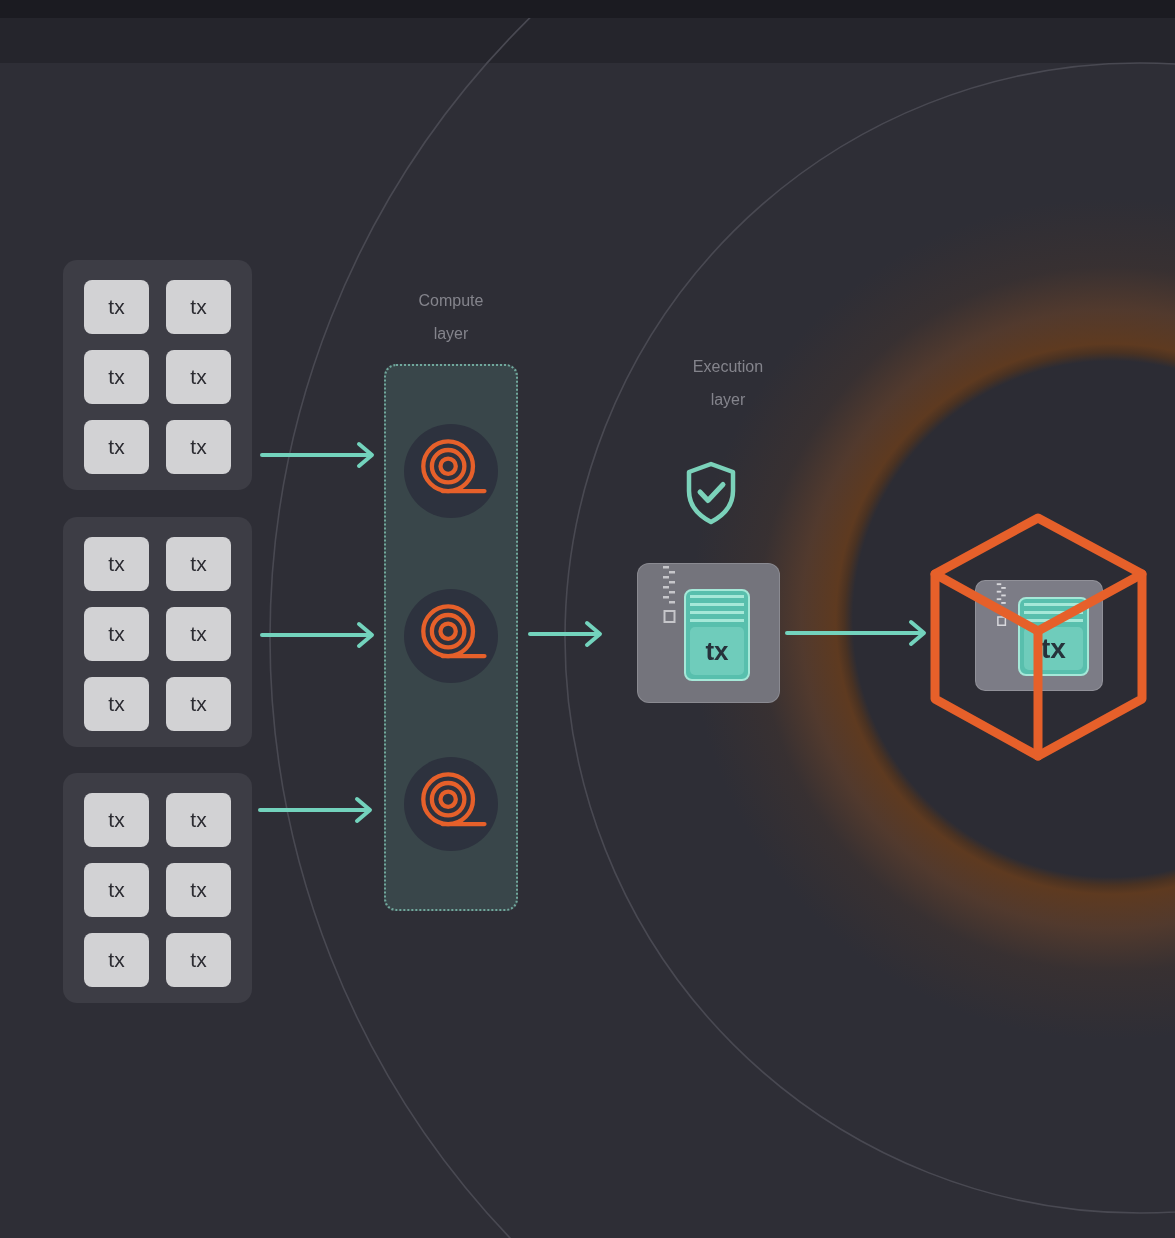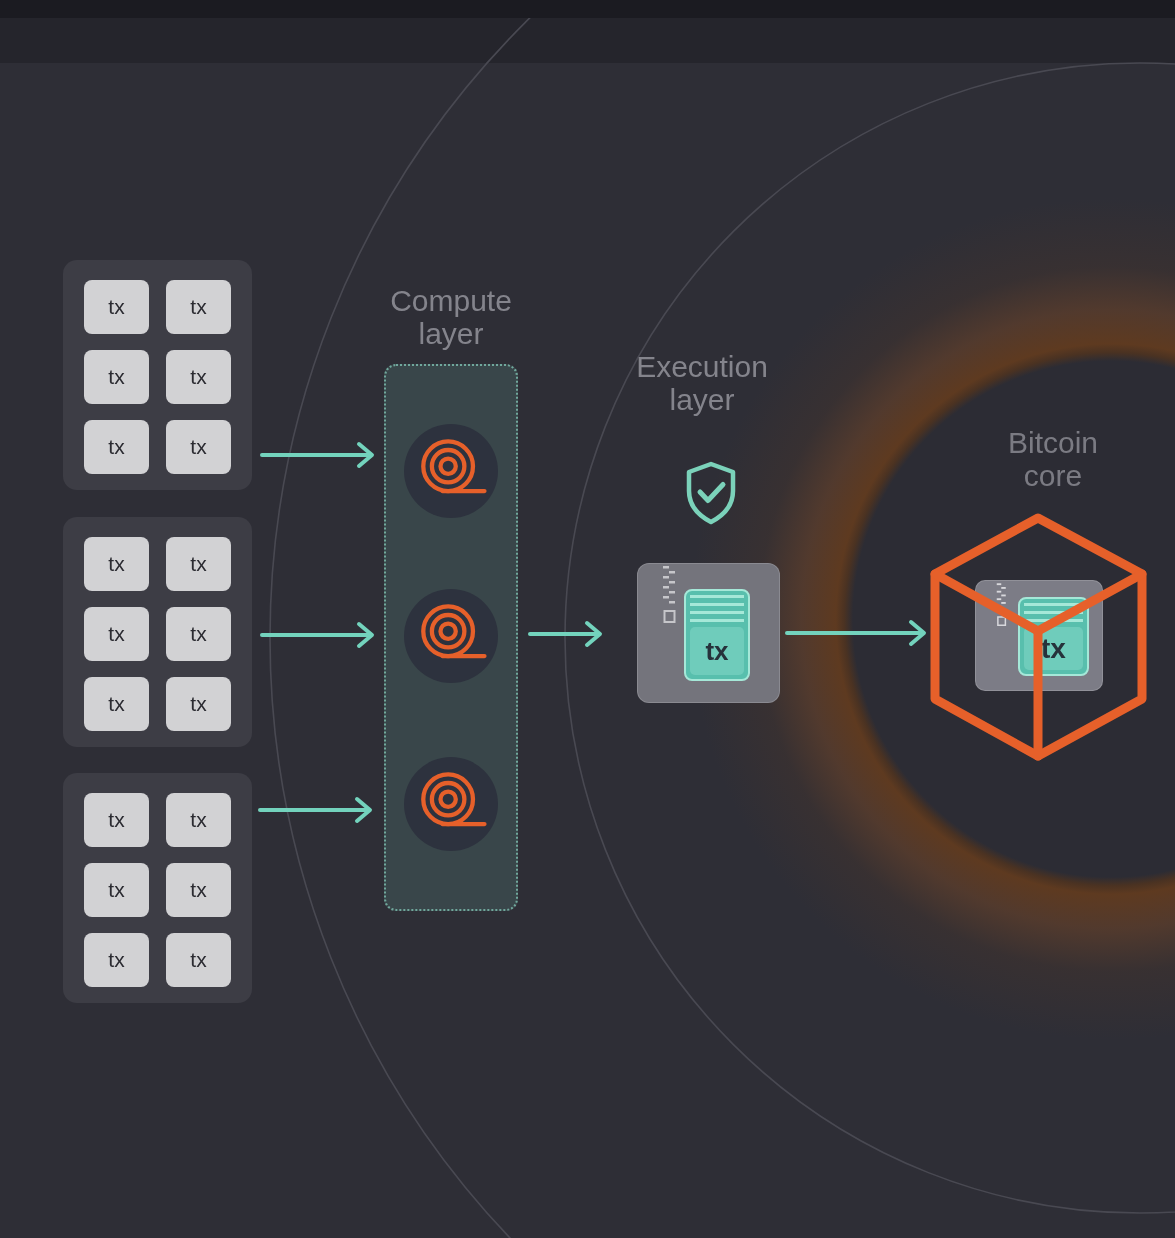--- a/index.html
+++ b/index.html
@@ -36,21 +36,21 @@
     background:#d2d2d4; border-radius:8px;
     display:flex; align-items:center; justify-content:center;
     font-size:21px; font-weight:500; color:#2b2b31;
   }
 
   .arrow { position:absolute; pointer-events:none; }
 
   
   .layer-label {
     position:absolute; text-align:center;
-    font-size:30px; font-weight:500; line-height:33px; color:#84848c;
+    font-size:16px; font-weight:500; line-height:33px; color:#84848c;
   }
   .compute-box {
     position:absolute; left:384px; top:346px; width:134px; height:547px;
     background:rgba(106,168,157,0.20);
     border:2px dotted rgba(127,193,178,0.8); border-radius:12px;
     box-sizing:border-box;
   }
   .rollup-circle {
     position:absolute; left:50%; transform:translateX(-50%);
     width:94px; height:94px; border-radius:50%; background:#2d323e;
@@ -185,21 +185,21 @@
         <g stroke="#e6602a" stroke-width="4.5" fill="none" stroke-linecap="round">
           <circle cx="42" cy="40" r="26"></circle>
             <circle cx="42" cy="40" r="17"></circle>
             <circle cx="42" cy="40" r="8"></circle>
           <line x1="36" y1="66" x2="80" y2="66"></line>
           </g>
       </svg>
     </div>
   </div>
 
-  <div class="layer-label" style="left:612px; top:332px; width:180px">
+  <div class="layer-label" style="left:638px; top:332px; width:180px">
     <span>Execution</span><br>
     <span>layer</span>
   </div>
   <div class="shield-wrap">
     <svg width="58" height="64" viewBox="0 0 58 64">
       <path d="M29 3 L51 11 V30 C51 44 41.5 54.5 29 61 C16.5 54.5 7 44 7 30 V11 Z" fill="none" stroke="#7bd2ba" stroke-width="4.5" stroke-linejoin="round"></path>
       <path d="M18 31 L26 39.5 L41 23.5" fill="none" stroke="#7bd2ba" stroke-width="5" stroke-linecap="round" stroke-linejoin="round"></path>
     </svg>
   </div>
   <div class="zipbox" style="left:637px; top:545px; width:143px; height:140px">
@@ -215,24 +215,20 @@
           <rect x="7" y="35" width="6" height="2.5"></rect>
       </g>
       <rect x="2.5" y="45" width="10" height="11" fill="none" stroke="#c6c6ca" stroke-width="2"></rect>
     </svg>
     <div class="doc exec" style="left:46px; top:25px; width:66px; height:92px">
       <div class="stripes"></div>
       <div class="panel">tx</div>
     </div>
   </div>
 
-  <div class="layer-label" style="left:972px; top:408px; width:162px; color:#7b7b83">
-    <span>Bitcoin</span><br>
-    <span>core</span>
-  </div>
   <div class="zipbox in-cube" style="left:975px; top:562px; width:128px; height:111px">
     <svg class="zipper" style="left:20px; top:2px" width="12" height="47" viewBox="0 0 16 62">
       <g fill="#d8d8dc">
         <rect x="1" y="0" width="6" height="2.5"></rect>
           <rect x="7" y="5" width="6" height="2.5"></rect>
         <rect x="1" y="10" width="6" height="2.5"></rect>
           <rect x="7" y="15" width="6" height="2.5"></rect>
         <rect x="1" y="20" width="6" height="2.5"></rect>
           <rect x="7" y="25" width="6" height="2.5"></rect>
         <rect x="1" y="30" width="6" height="2.5"></rect>

